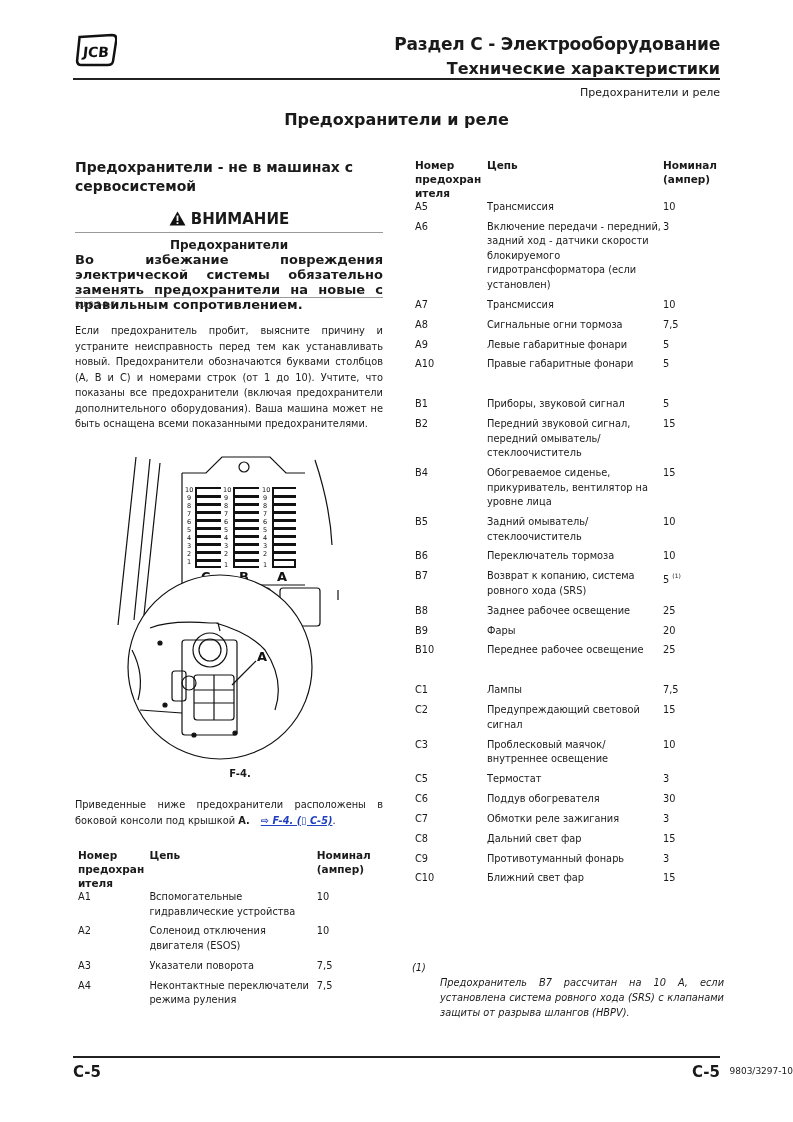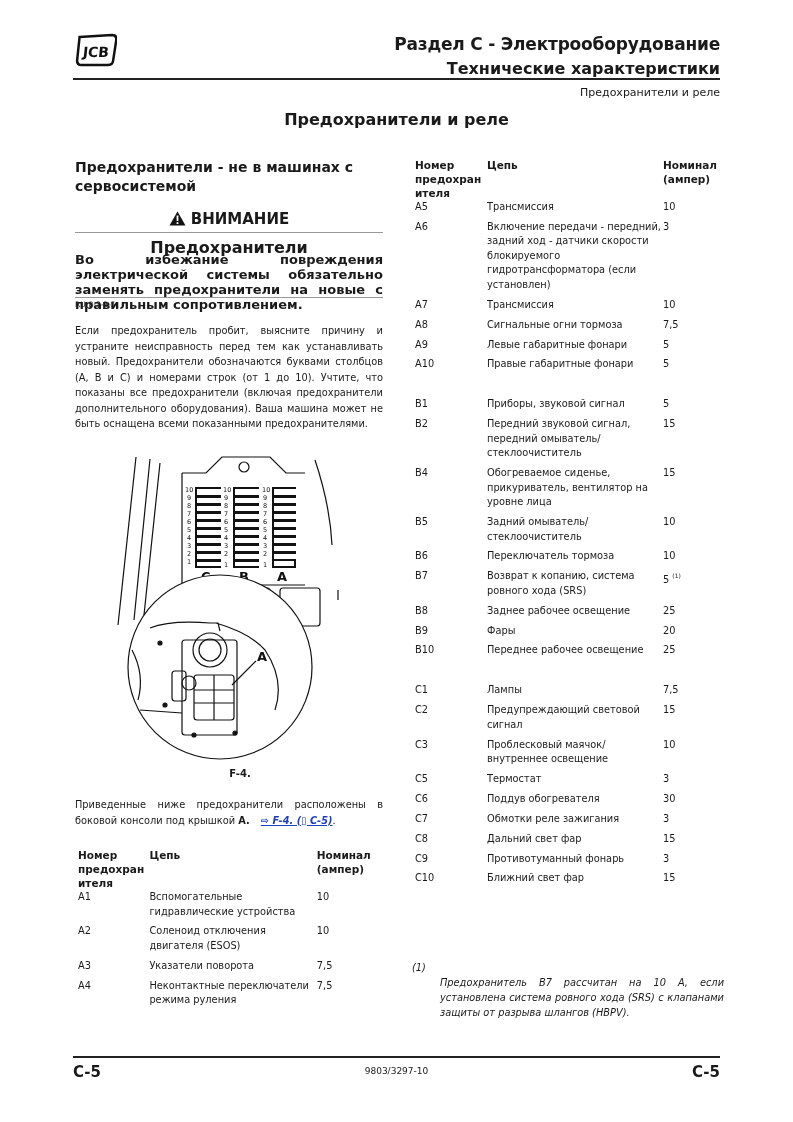--- a/index.html
+++ b/index.html
@@ -15,21 +15,21 @@
   .hdr-rule { left: 73px; right: 73px; top: 78px; height: 2px; background: #222; }
   .hdr-topic { right: 73px; top: 86px; font-size: 11px; }
   .page-title { left: 0; right: 0; top: 110px; text-align: center; font-size: 16px; font-weight: bold; }
 
   
   .left { left: 75px; width: 308px; }
   .section-h { top: 158px; font-size: 14px; font-weight: bold; line-height: 19px; }
   .warn-title { top: 210px; width: 308px; text-align: center; font-size: 15px; font-weight: bold; }
   .warn-title svg { vertical-align: -2px; margin-right: 5px; }
   .warn-rule-1 { top: 232px; height: 1px; background: #999; }
-  .warn-sub { top: 238px; width: 308px; text-align: center; font-size: 16px; font-weight: bold; }
+  .warn-sub { top: 238px; width: 308px; text-align: center; font-size: 12px; font-weight: bold; }
   .warn-body { top: 252px; font-size: 13px; font-weight: bold; line-height: 15px; text-align: justify; }
   .warn-rule-2 { top: 297px; height: 1px; background: #999; }
   .warn-code { top: 300px; font-size: 7.5px; }
   .para { font-size: 9.8px; line-height: 15.5px; text-align: justify; text-align-last: left; }
   .para1 { top: 323px; }
   .para2 { top: 797px; }
   .link { color: #1f3fbf; text-decoration: underline; font-style: italic; font-weight: bold; margin-left: 8px; }
   .fig { left: 110px; top: 445px; width: 260px; height: 320px; }
   .fig-cap { left: 110px; top: 768px; width: 260px; text-align: center; font-size: 10px; font-weight: bold; }
 
@@ -47,21 +47,21 @@
   sup { font-size: 6px; vertical-align: 5px; }
 
   .footnote { left: 412px; top: 960px; width: 312px; font-size: 9.8px; line-height: 15px; font-style: italic; }
   .fn-mark { position: absolute; left: 0; top: 0; }
   .fn-text { margin-left: 28px; text-align: justify; margin-top: 15px; }
 
   
   .ftr-rule { left: 73px; right: 73px; top: 1056px; height: 2px; background: #222; }
   .ftr-left { left: 73px; top: 1063px; font-size: 15px; font-weight: bold; }
   .ftr-right { right: 73px; top: 1063px; font-size: 15px; font-weight: bold; }
-  .ftr-center { left: 0; right: 0; top: 1066px; text-align: center; font-size: 9px; }
+  .ftr-center { left: 0; right: 0; top: 1066px; text-align: right; font-size: 9px; }
 </style>
 </head>
 <body>
 
 <div class="abs logo">
   <svg width="44" height="34" viewBox="0 0 44 34">
     <path d="M4 4 L36 2 Q41 2 41 7 L40 28 Q40 32 35 32 L9 32 Q4 32 4 27 Z" fill="#fff" stroke="#111" stroke-width="2.5" transform="skewX(-6) translate(3,0)"></path>
     <text x="22" y="24" text-anchor="middle" font-family="DejaVu Sans, sans-serif" font-weight="bold" font-size="14" fill="#111" transform="skewX(-6) translate(3,0)">JCB</text>
   </svg>
 </div>

